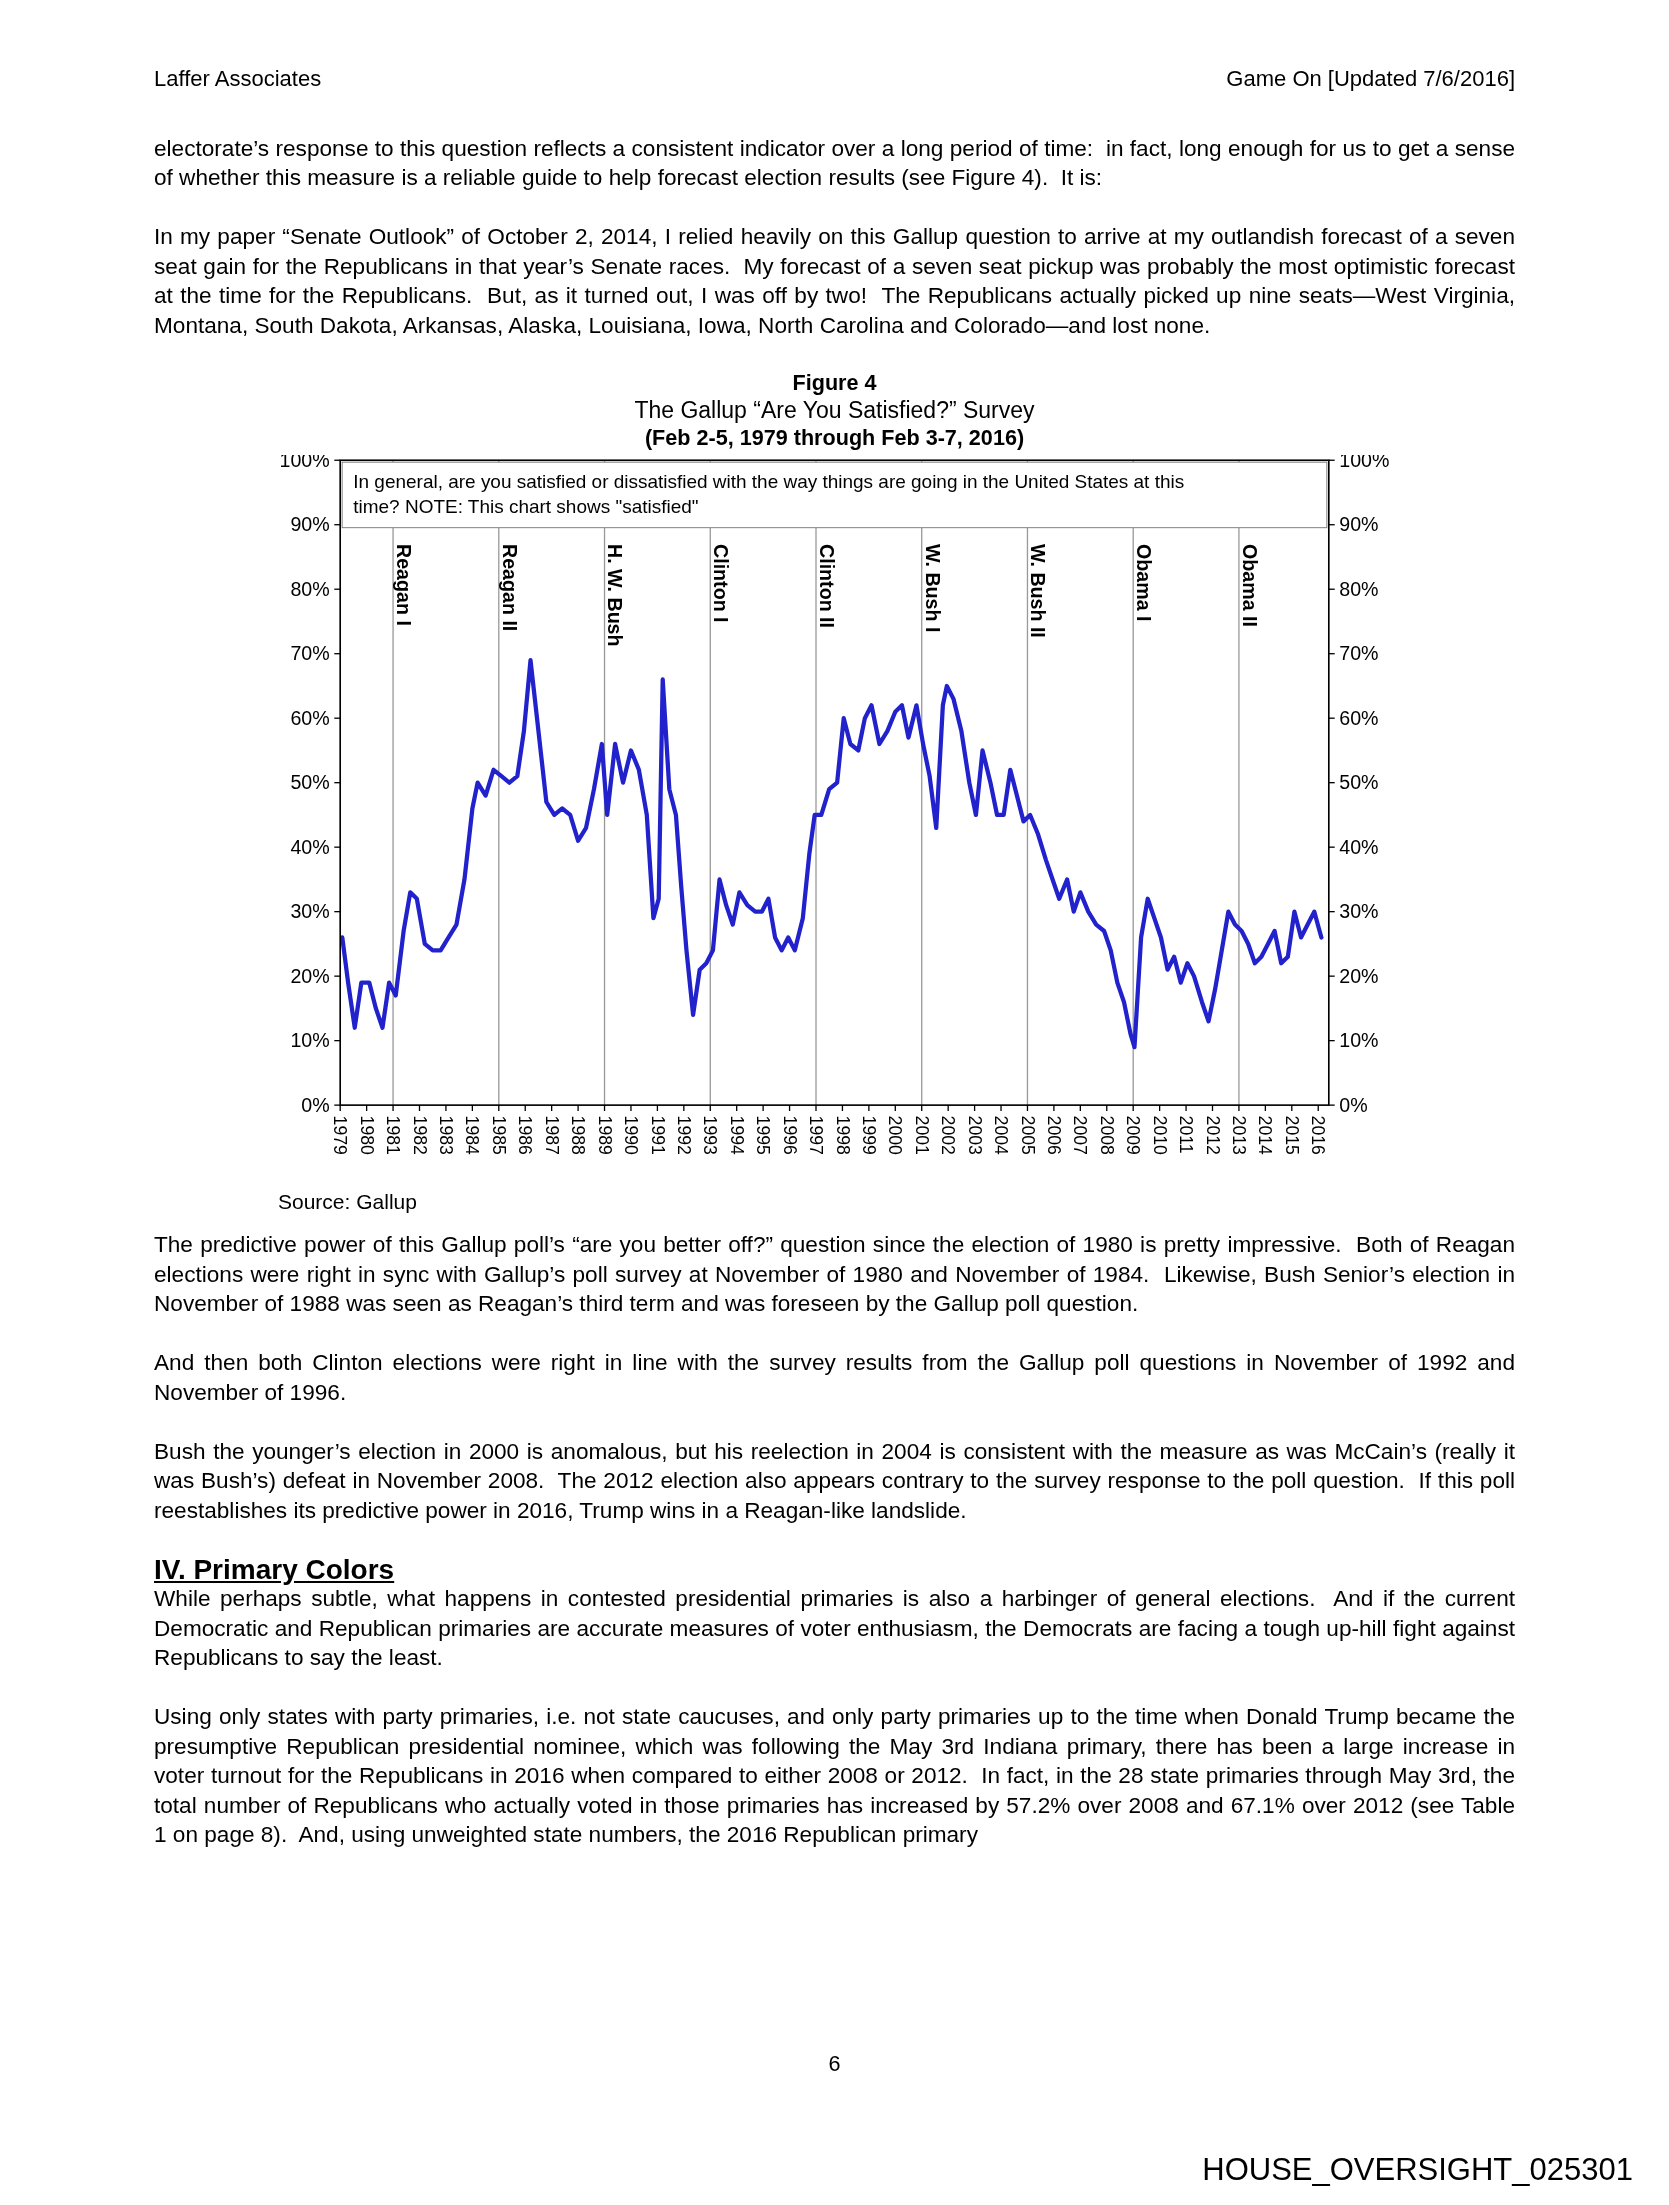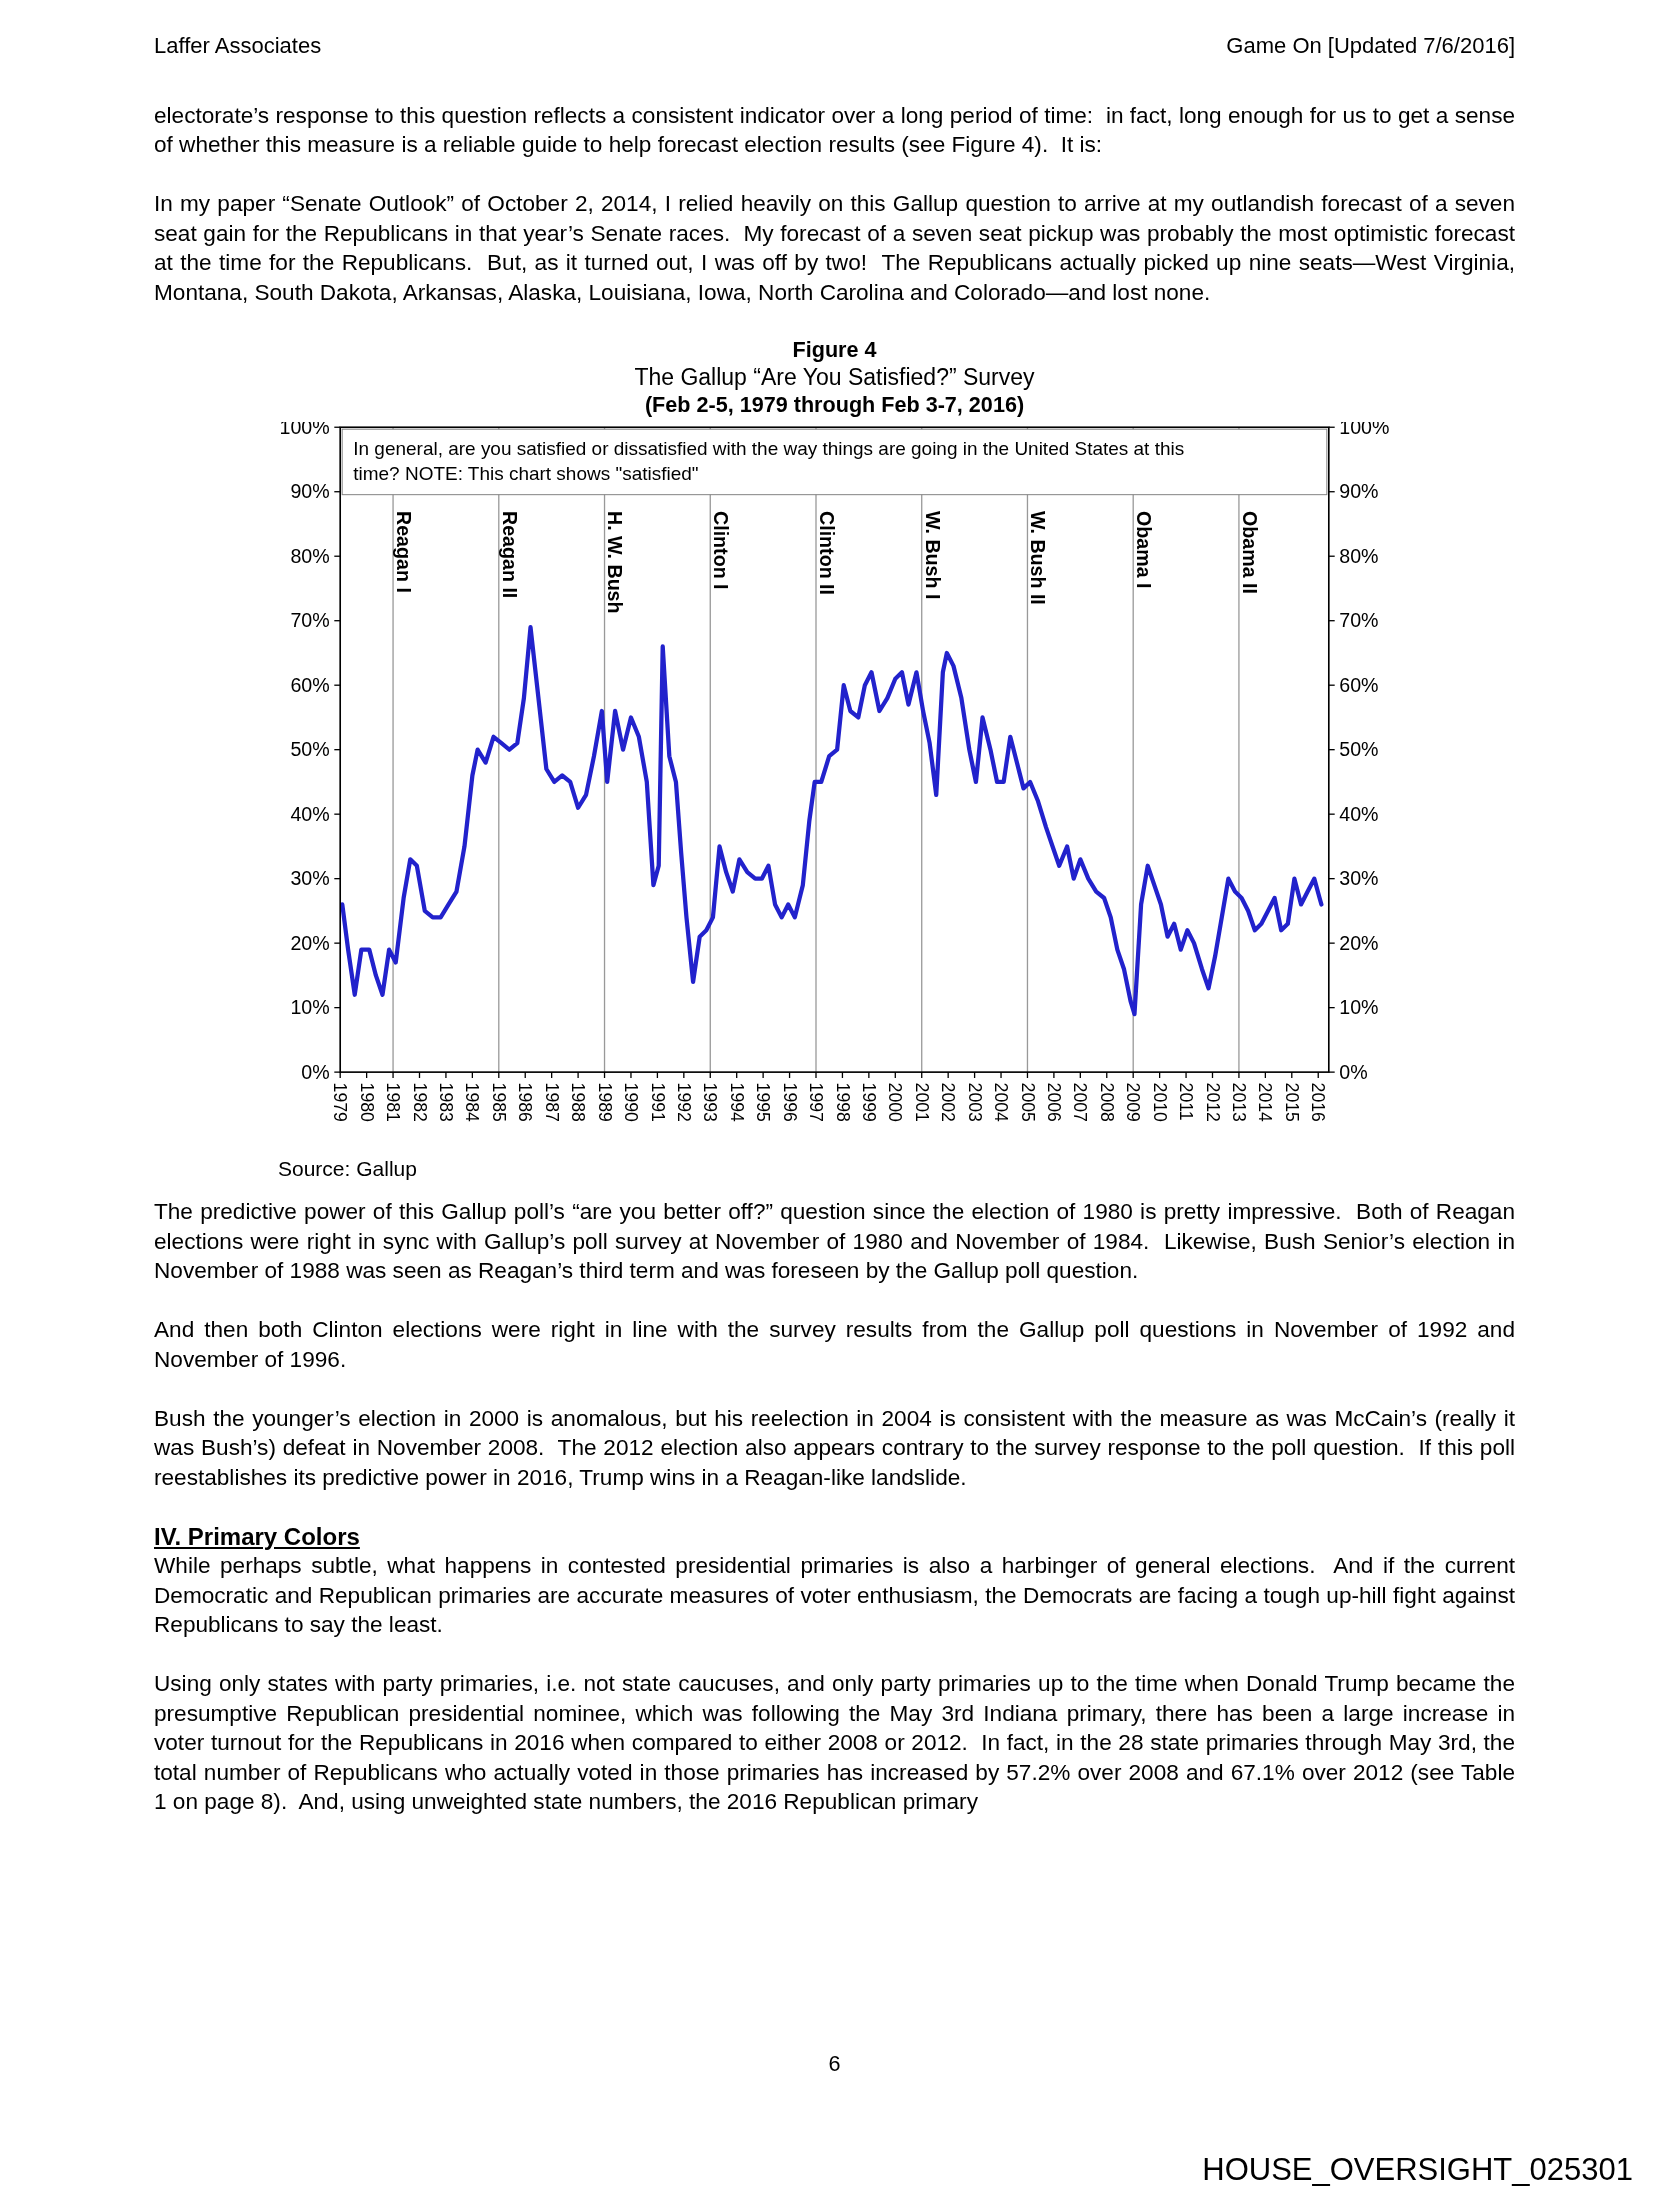--- a/index.html
+++ b/index.html
@@ -4,36 +4,36 @@
 <style>
   html,body { margin:0; padding:0; background:#ffffff; }
   .page {
     position:relative;
     width:1669px; height:2205px;
     margin:0 auto;
     background:#fff;
     color:#000;
     font-family:"Liberation Sans", sans-serif;
     box-sizing:border-box;
-    padding:32px 154px 0 154px;
+    padding:65px 154px 0 154px;
     overflow:hidden;
   }
   .doc-header {
     display:flex; justify-content:space-between;
     font-size:22px; line-height:27.5px;
     margin-bottom:41px;
   }
   .para {
     font-size:22.6px; line-height:29.5px;
     text-align:justify;
     margin:0 0 29.5px 0;
     white-space:pre-wrap;
   }
   .section-heading {
-    font-size:24px; line-height:29.5px;
+    font-size:28px; line-height:29.5px;
     font-weight:bold;
     text-decoration:underline;
     margin:0;
   }
   .figure { margin:3.3px 0 16.4px 0; text-align:center; }
   .fig-label { font-size:21.6px; line-height:26px;font-weight:bold; }
   .fig-title { font-size:23px; font-weight:normal; line-height:29px; }
   .fig-subtitle { font-size:21.6px; line-height:26px; margin-bottom:4px;font-weight:bold; }
   .chart-wrap { width:1113px; margin:0 auto; }
   .chart-wrap svg { display:block; }

